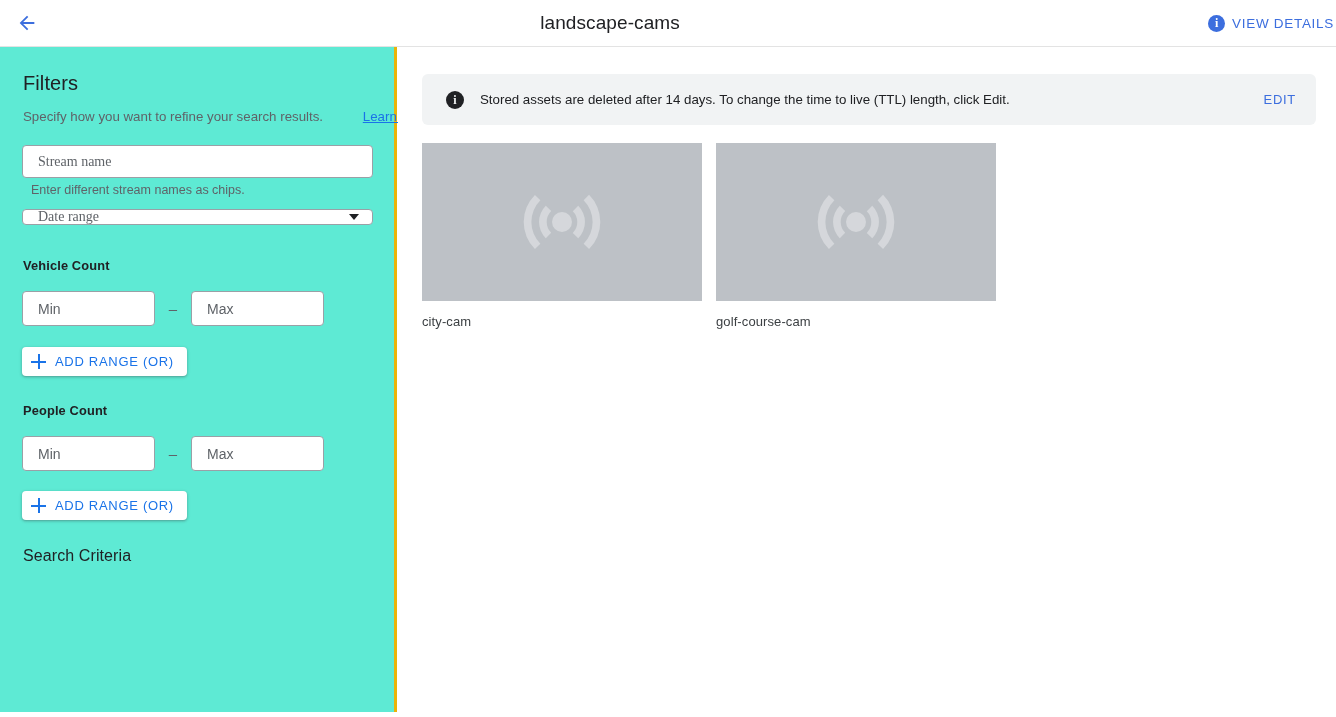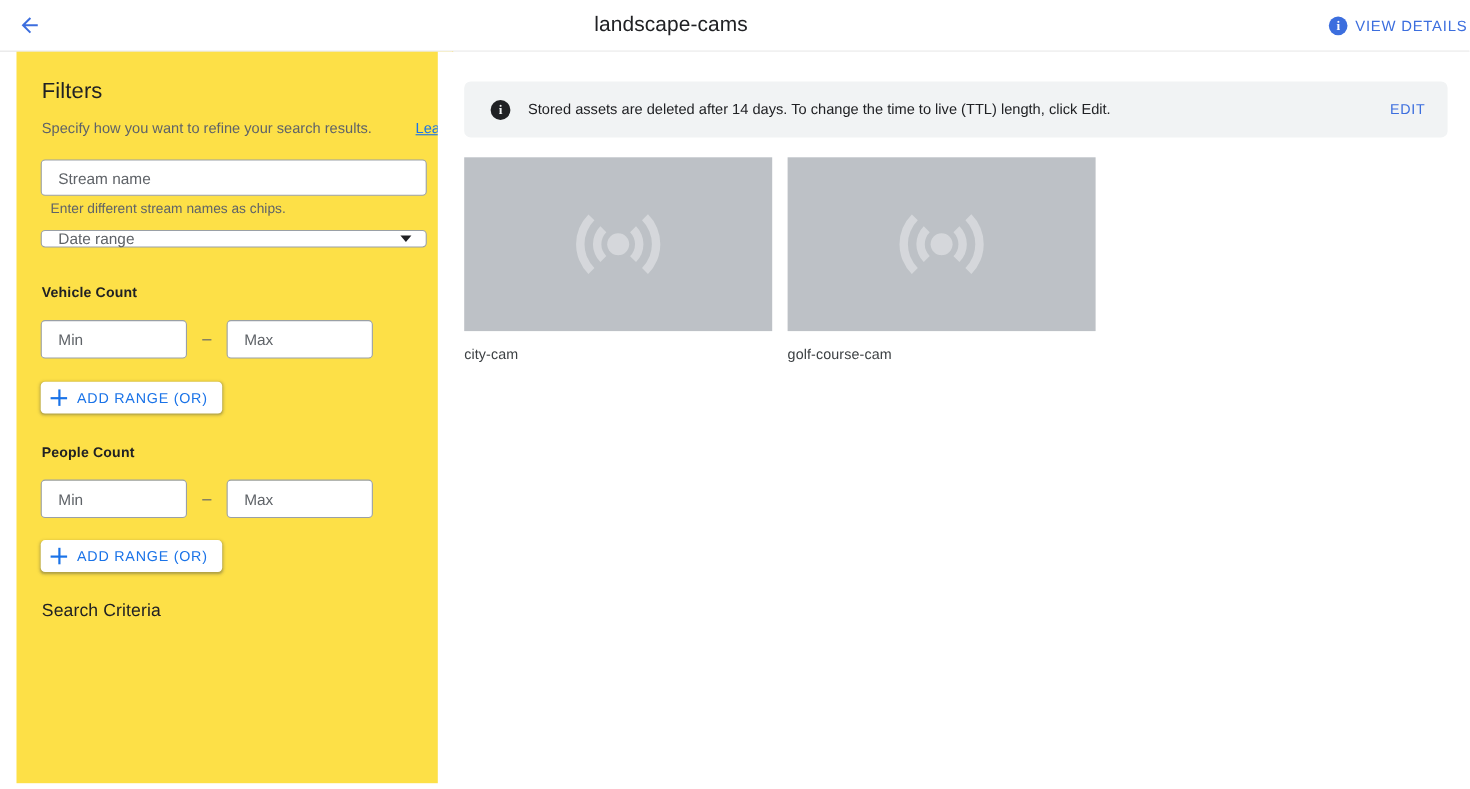--- a/index.html
+++ b/index.html
@@ -61,24 +61,24 @@
   }
   .vd-label {
     color: #3c6ede;
     font-size: 13.5px;
     font-weight: 500;
     letter-spacing: 0.7px;
   }
 
   
   .sidebar {
-    position: absolute; left: 15px; top: 47px;
+    position: absolute; left: 0; top: 47px;
     width: 397px; height: 665px;
-    background: #fde047;
-    border-right: 1px solid #eab308;
+    background: #5eead4;
+    border-right: 3px solid #eab308;
     padding: 0;
   }
   .filters-title {
     position: absolute; left: 23px; top: 25px;
     font-size: 20px; font-weight: 500; color: #202124;
     letter-spacing: 0.1px;
   }
   .filters-sub {
     position: absolute; left: 23px; top: 62px;
     font-size: 13.3px; color: #5f6368;
@@ -92,20 +92,21 @@
   }
 
   .field-outline {
     position: absolute;
     border: 1px solid #9aa0a6;
     border-radius: 4px;
     background: #fff;
     display: flex; align-items: center;
     padding: 0 15px;
     cursor: text;
+    font-family: Liberation Serif, serif;
   }
   .field-outline .ph {
     font-size: 14px; color: #5f6368;
   }
   .stream-field { left: 22px; top: 98px; width: 351px; height: 33px; }
   .helper-text {
     position: absolute; left: 31px; top: 136px;
     font-size: 12.5px; color: #5f6368;
   }
   .date-field {

